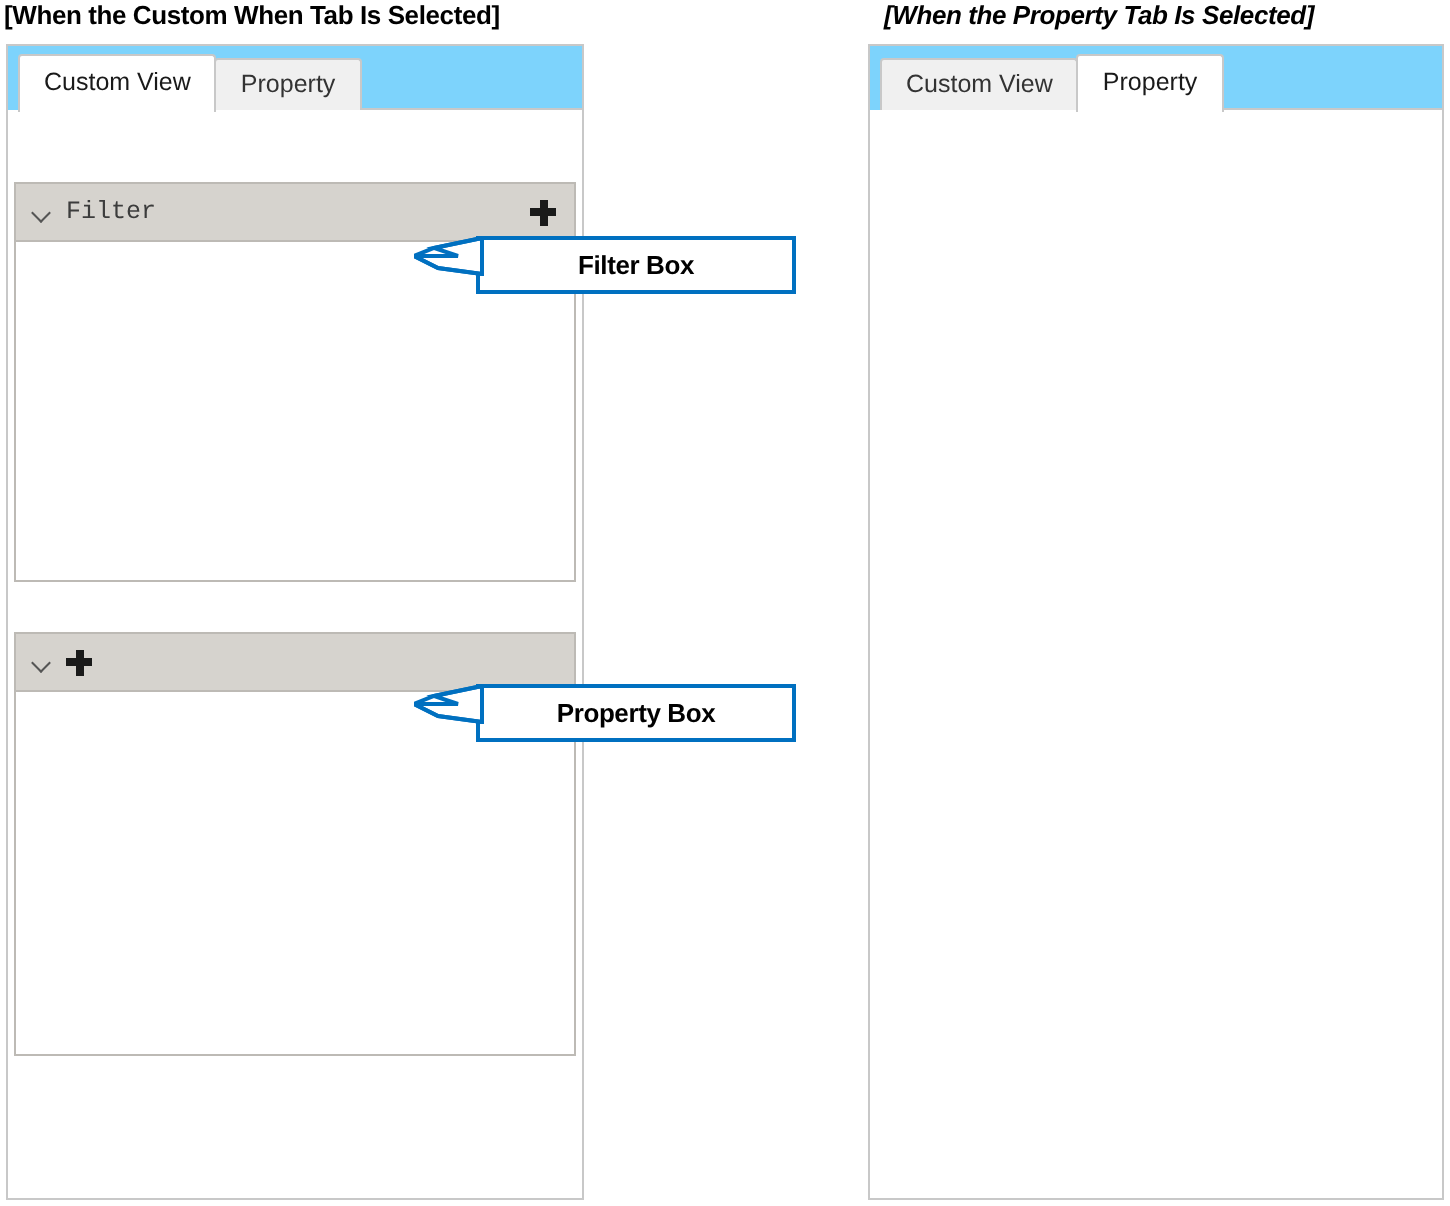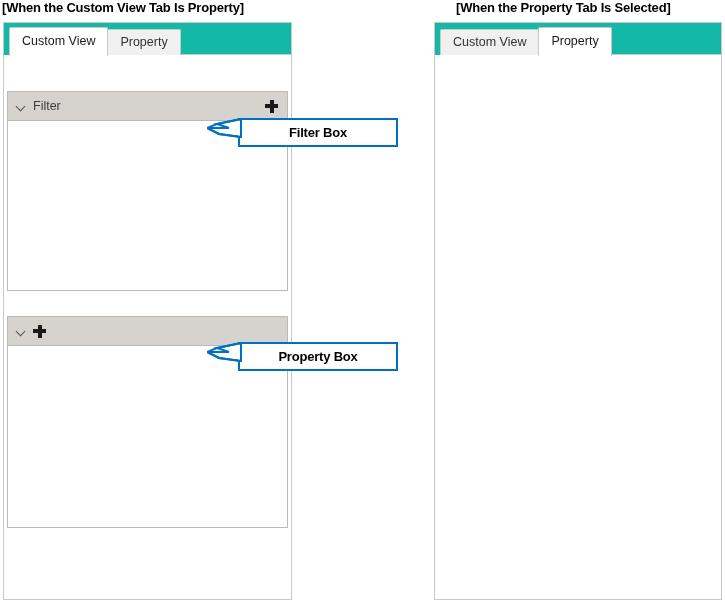--- a/index.html
+++ b/index.html
@@ -19,39 +19,39 @@
   .caption {
     position: absolute;
     font-family: "Liberation Sans", sans-serif;
     font-weight: bold;
     font-size: 13px;
     color: #000000;
     letter-spacing: -0.2px;
     white-space: nowrap;
   }
   #caption-left  { left: 2px;   top: 0px; }
-  #caption-right { left: 456px; top: 0px; }
+  #caption-right { left: 442px; top: 0px; font-style: italic; }
 
   
   .panel {
     position: absolute;
     box-sizing: border-box;
     background: #ffffff;
   }
   #panel-left  { left: 3px;   top: 22px; width: 289px; height: 578px; }
   #panel-right { left: 434px; top: 22px; width: 288px; height: 578px; }
 
   
   .tabstrip {
     position: relative;
     height: 33px;
     box-sizing: border-box;
     border: 1px solid #c8c8c8;
     border-bottom: none;
-    background: #14b8a6;
+    background: #7dd3fc;
     display: flex;
     align-items: flex-end;
     padding-left: 5px;
   }
   .tab {
     position: relative;
     box-sizing: border-box;
     height: 27px;
     line-height: 25px;
     padding: 0 12px;
@@ -85,21 +85,21 @@
     box-sizing: border-box;
     border: 1px solid #c8c8c8;
     border-top: none;
     background: #ffffff;
     height: 545px;
     padding: 0;
   }
   .panel-body.plain { background: #ffffff; }
 
   
-  .section { position: absolute; left: 3px; right: 3px; }
+  .section { position: absolute; left: 3px; right: 3px; font-family: Liberation Mono, monospace; }
 
   .section-header {
     box-sizing: border-box;
     height: 30px;
     background: #d6d3ce;
     border: 1px solid #bdbab5;
     display: flex;
     align-items: center;
     padding: 0 9px 0 8px;
     position: relative;
@@ -176,21 +176,21 @@
     width: 35px;
     height: 20px;
     pointer-events: none;
   }
   #callout-filter    { left: 238px; top: 118px; }
   #callout-highlight { left: 238px; top: 342px; }
 </style>
 </head>
 <body>
 
-<div class="caption" id="caption-left">[When the Custom View Tab Is Property]</div>
+<div class="caption" id="caption-left">[When the Custom When Tab Is Selected]</div>
 
 <div class="caption" id="caption-right">[When the Property Tab Is Selected]</div>
 
 <div class="panel" id="panel-left">
 
   <div class="tabstrip">
     <div class="tab active">Custom View</div>
     <div class="tab">Property</div>
     <div class="tab-rest"></div>
   </div>

